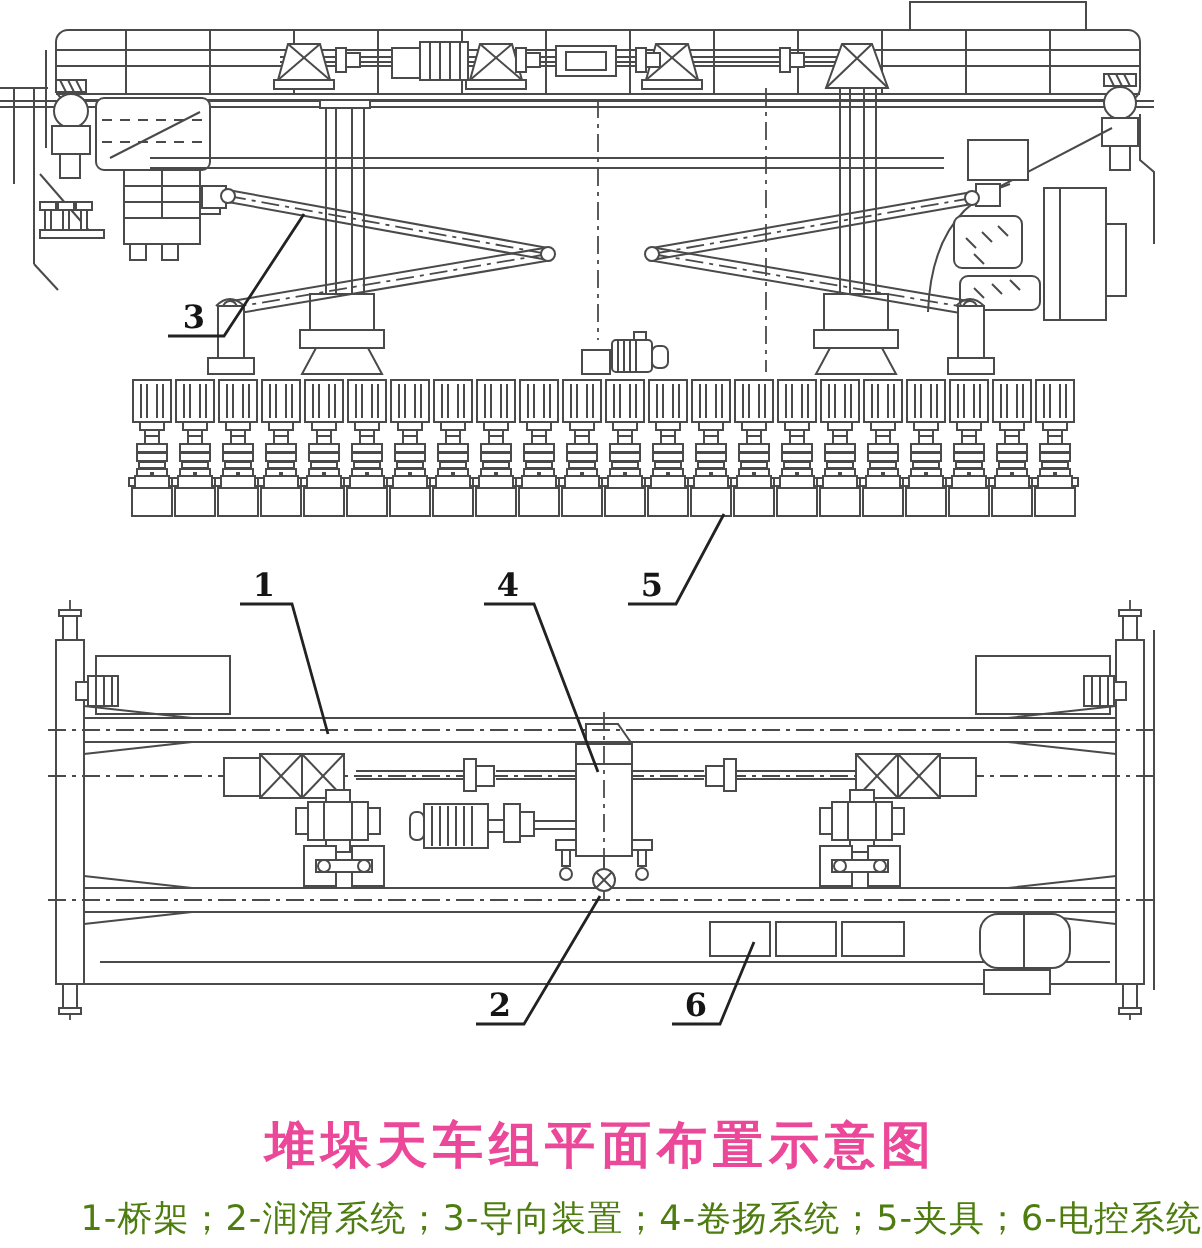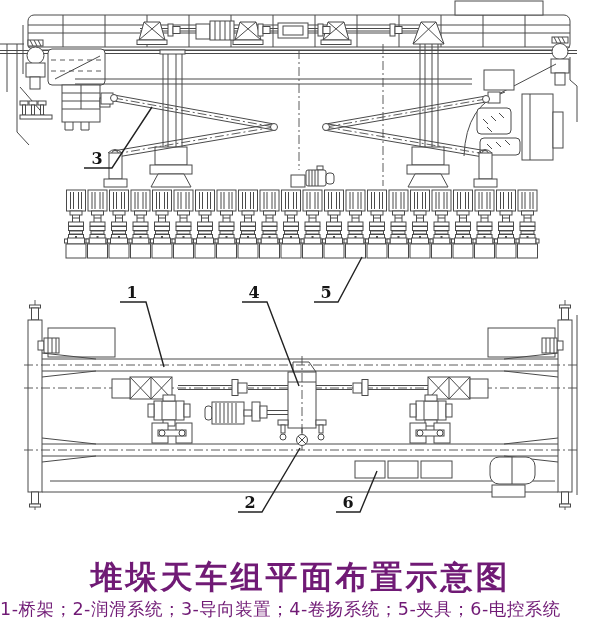--- a/index.html
+++ b/index.html
@@ -1,23 +1,23 @@
 <!DOCTYPE html>
 <html><head>
 <meta charset="utf-8">
 <style>
   html,body{margin:0;padding:0;background:#fff;}
   .stage{position:relative;width:601px;height:624px;background:#fff;overflow:hidden;
          font-family:"DejaVu Sans","Liberation Sans",sans-serif;}
   .stage svg{position:absolute;left:0;top:0;}
   .fig-title{position:absolute;left:0;top:556px;width:601px;text-align:center;
-             font-size:32px;font-weight:bold;letter-spacing:3px;color:#701a75;
+             font-size:25px;font-weight:bold;letter-spacing:3px;color:#ec4899;
              font-family:"DejaVu Sans","Liberation Sans",sans-serif;}
-  .fig-caption{position:absolute;left:0;top:597px;width:601px;text-align:left;
-             font-size:17.5px;color:#701a75;letter-spacing:0.5px;
+  .fig-caption{position:absolute;left:0;top:597px;width:601px;text-align:right;
+             font-size:17.5px;color:#4d7c0f;letter-spacing:0.5px;
              font-family:"DejaVu Sans","Liberation Sans",sans-serif;}
   .callout{font-family:"DejaVu Serif","Liberation Serif",serif;font-weight:bold;
            font-size:16px;fill:#151515;}
   .ln{stroke:#4a4a4a;stroke-width:1;fill:none;}
   .fw{stroke:#4a4a4a;stroke-width:1;fill:#fff;}
   .dd{stroke:#4a4a4a;stroke-width:0.9;fill:none;stroke-dasharray:9,3,2,3;}
   .dh{stroke:#4a4a4a;stroke-width:0.9;fill:none;stroke-dasharray:5,4;}
   .ld{stroke:#222;stroke-width:1.4;fill:none;}
 </style>
 </head>

